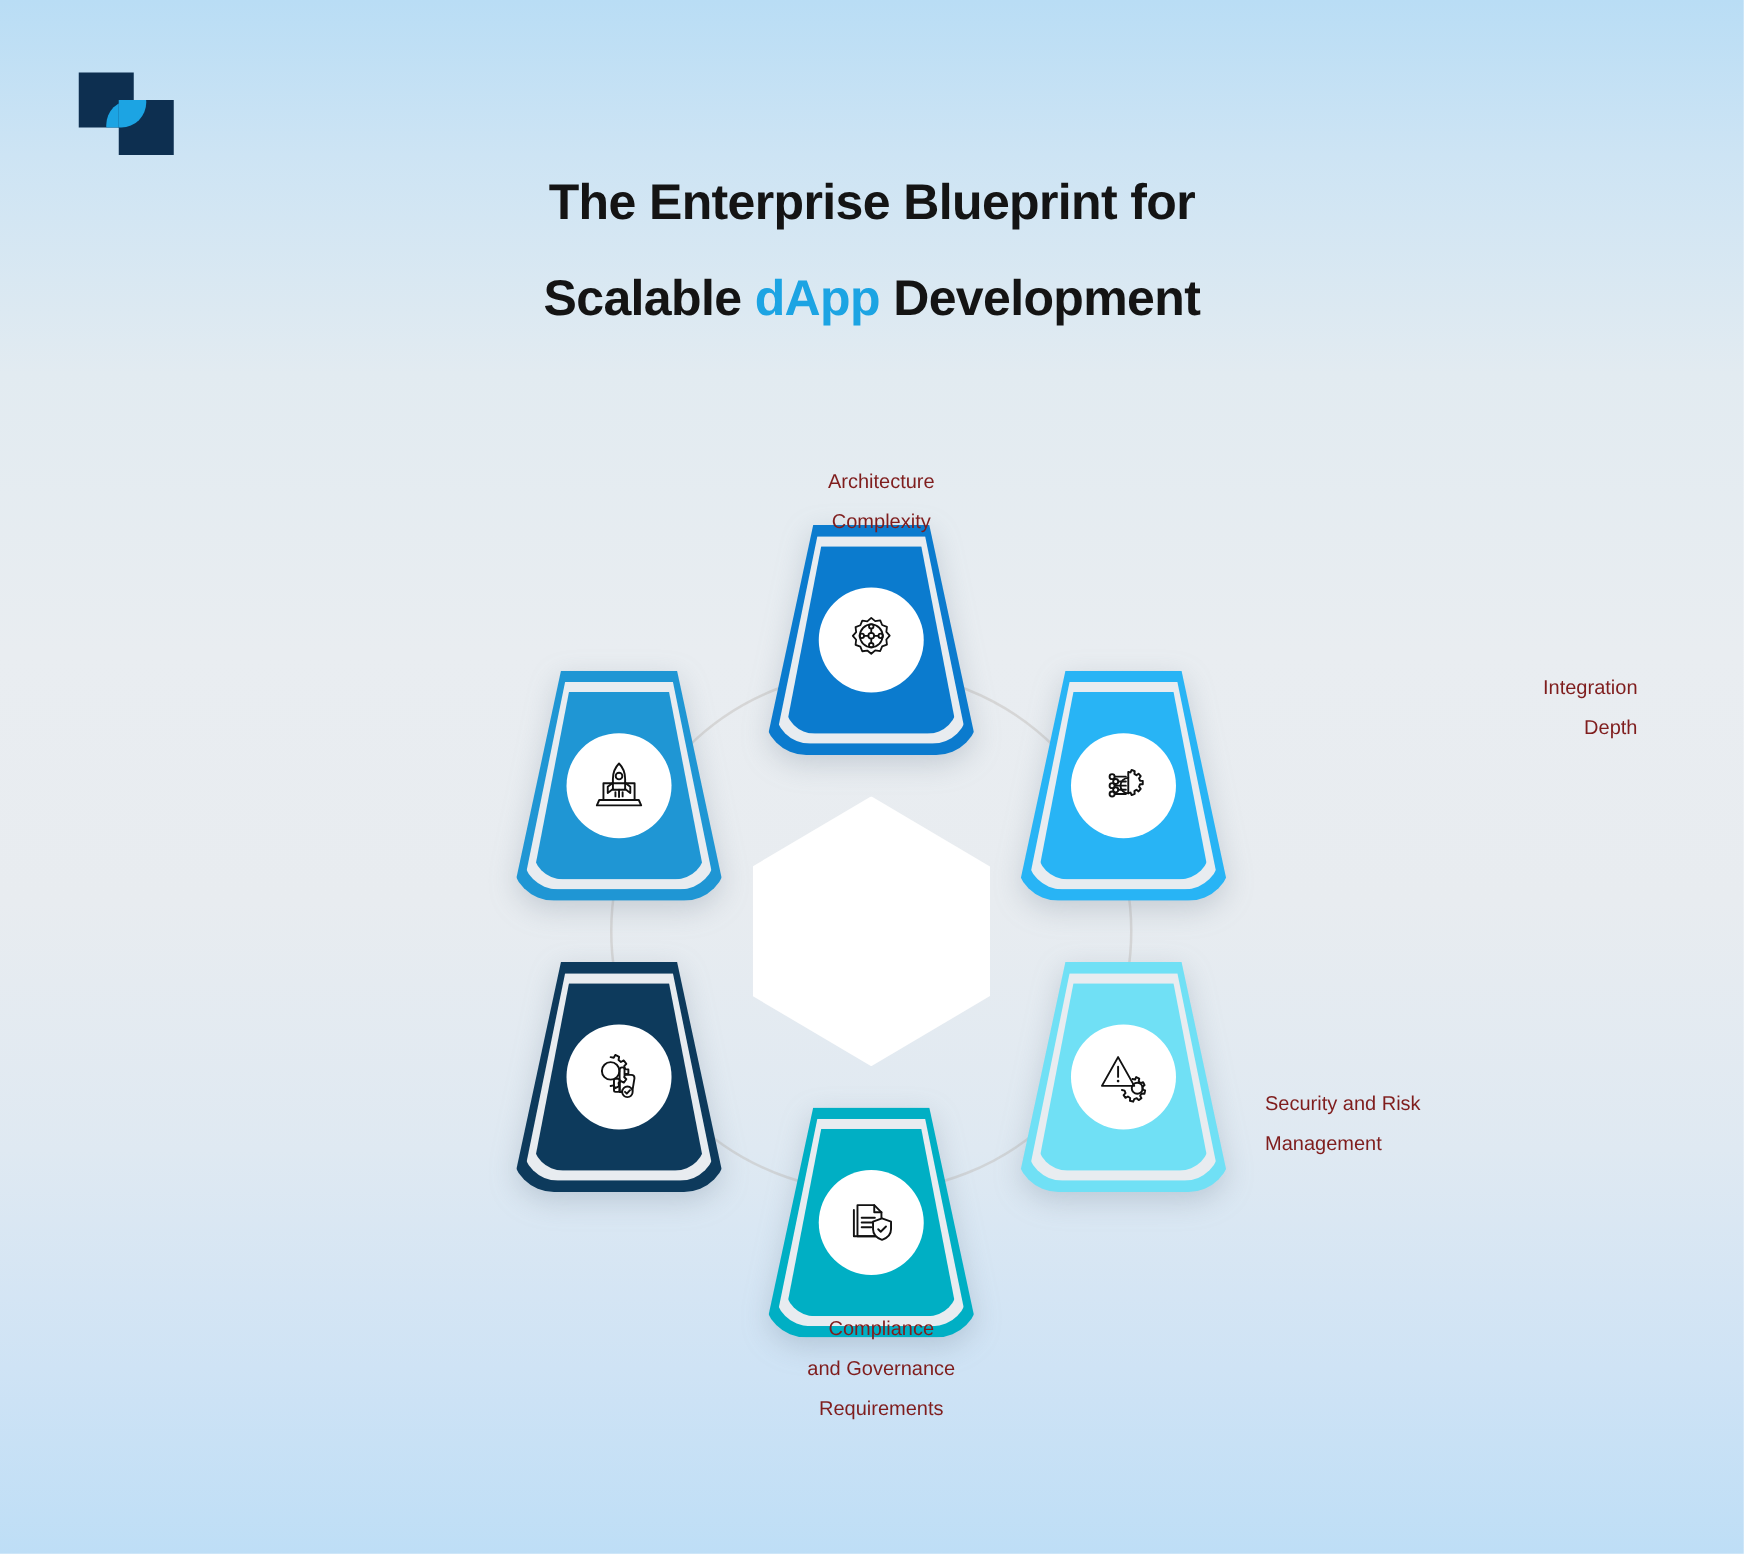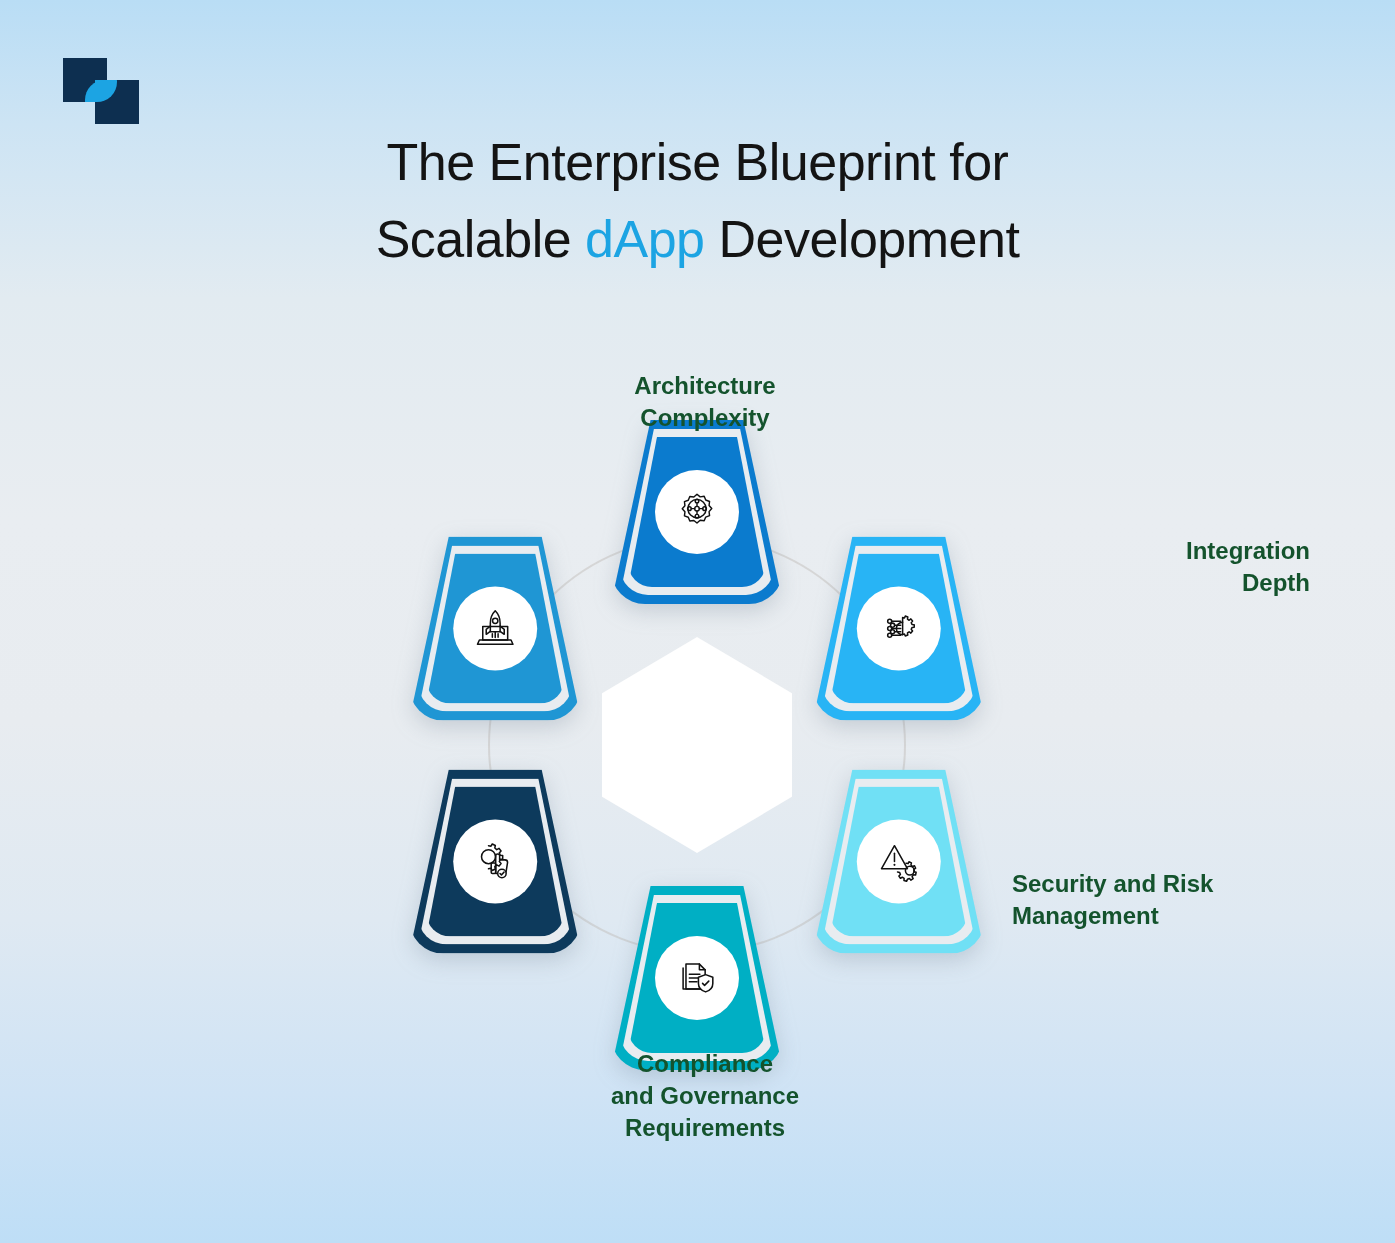--- a/index.html
+++ b/index.html
@@ -26,21 +26,21 @@
   .logo-sq.a { left:0; top:0; }
   .logo-sq.b { left:32px; top:22px; }
   .logo-pie { position:absolute; width:40px; height:40px; border-radius:50%; background:#1ca4e3; }
   .logo-sq.a .logo-pie { left:22px; top:22px; }
   .logo-sq.b .logo-pie { left:-18px; top:-18px; }
 
   
   #title {
     position:absolute; left:0; top:124px; width:1395px;
     text-align:center;
-    font-size:52px; line-height:77px; font-weight:normal;
+    font-size:40px; line-height:77px; font-weight:bold;
     color:#141414; letter-spacing:-0.5px;
   }
   #title .hl { color:#1ca4e3; }
 
   
   #diagram { position:absolute; left:0; top:330px; width:1395px; height:870px; }
 
   #ring {
     position:absolute; left:697px; top:415px;
     width:418px; height:418px; margin-left:-209px; margin-top:-209px;
@@ -86,22 +86,22 @@
     width:84px; height:84px; margin-left:-42px; margin-top:-42px;
     border-radius:50%; background:#ffffff;
     display:flex; align-items:center; justify-content:center;
     z-index:3;
   }
   .icon-disc svg { width:46px; height:46px; display:block; }
 
   
   .label {
     position:absolute;
-    font-size:24px; line-height:32px; font-weight:bold;
-    color:#14532d; white-space:pre-line;
+    font-size:16px; line-height:32px; font-weight:normal;
+    color:#7f1d1d; white-space:pre-line;
   }
   .lbl-arch  { left:515px; top:40px;  width:380px; text-align:center; }
   .lbl-integ { left:980px; top:205px; width:330px; text-align:right; }
   .lbl-sec   { left:980px; top:538px; width:330px; text-align:left;margin-left:32px; }
   .lbl-comp  { left:510px; top:718px; width:390px; text-align:center; }
   .lbl-perf  { left:40px;  top:538px; width:400px; text-align:right; }
   .lbl-post  { left:30px;  top:205px; width:410px; text-align:right; }
 </style>
 </head>
 <body>

